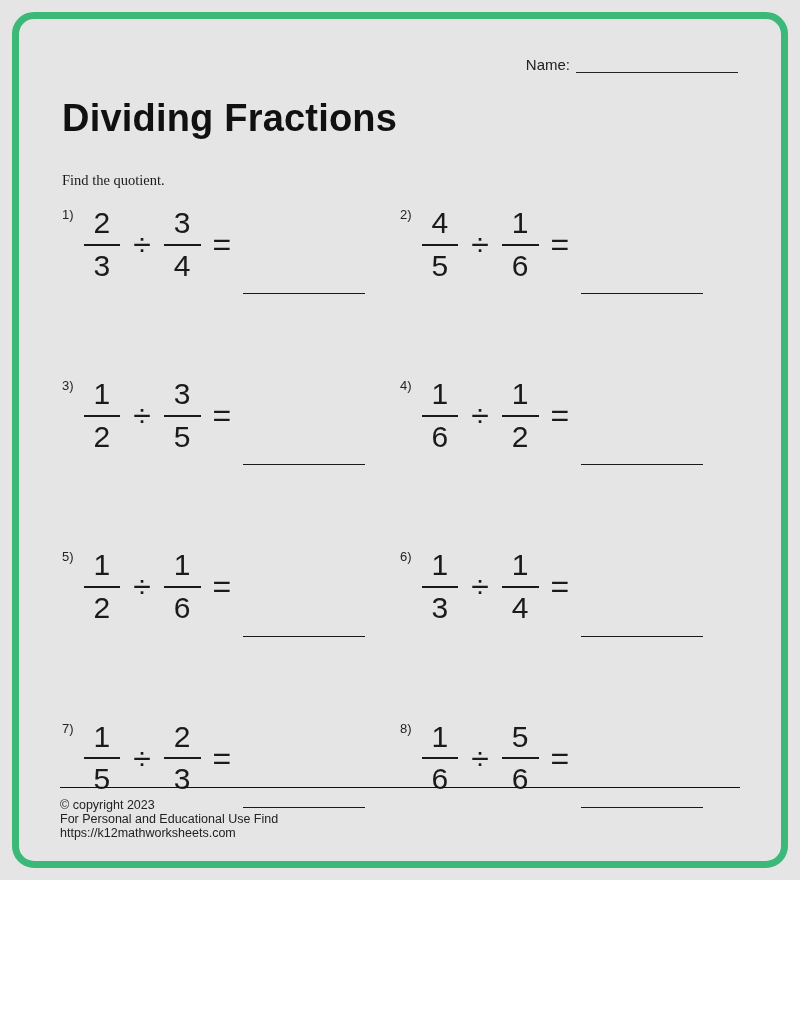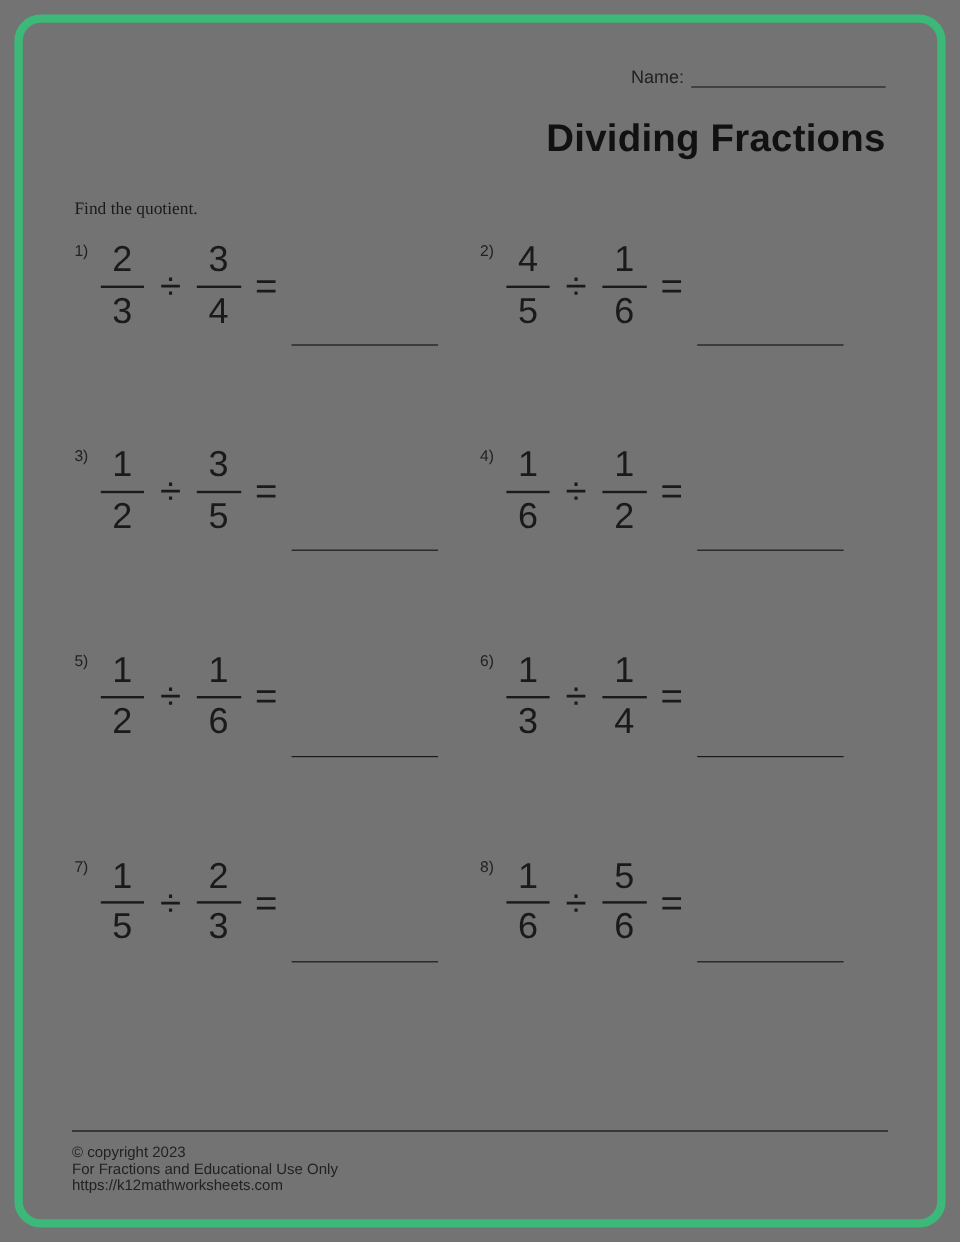--- a/index.html
+++ b/index.html
@@ -6,22 +6,22 @@
   html, body { width: 800px; }
   body {
     font-family: "Liberation Sans", sans-serif;
     background: #ffffff;
     color: #1a1a1a;
     -webkit-font-smoothing: antialiased;
   }
   .page {
     position: relative;
     width: 800px;
-    height: 1035px;
-    background: #737373;
+    height: 880px;
+    background: #e5e5e5;
     overflow: hidden;
   }
   .border-frame {
     position: absolute;
     inset: 12px;
     border: 7px solid var(--accent, #3cb878);
     border-radius: 22px;
     pointer-events: none;
   }
   .content {
@@ -38,22 +38,22 @@
     font-size: 15px;
     color: #222;
   }
   .name-line {
     display: inline-block;
     width: 162px;
     height: 1.05em;
     border-bottom: 1.5px solid #222;
   }
   .title {
-    text-align: right;
-    font-size: 32px;
+    text-align: left;
+    font-size: 38px;
     font-weight: 700;
     margin-top: 24px;
     letter-spacing: 0.2px;
     color: #111;
   }
   .instruction {
     font-size: 14.5px;
     margin-top: 32px;
     color: #1a1a1a;
     font-family: Liberation Serif, serif;
@@ -284,17 +284,17 @@
         </div>
       </div>
 
     </div>
   </div>
 
   <div class="footer">
     <hr class="footer-rule">
     <div class="footer-row">
       <span>© copyright 2023</span>
-      <span>For Fractions and Educational Use Only</span>
+      <span>For Personal and Educational Use Find</span>
       <span>https://k12mathworksheets.com</span>
     </div>
   </div>
 </div>
 
 </body></html>

